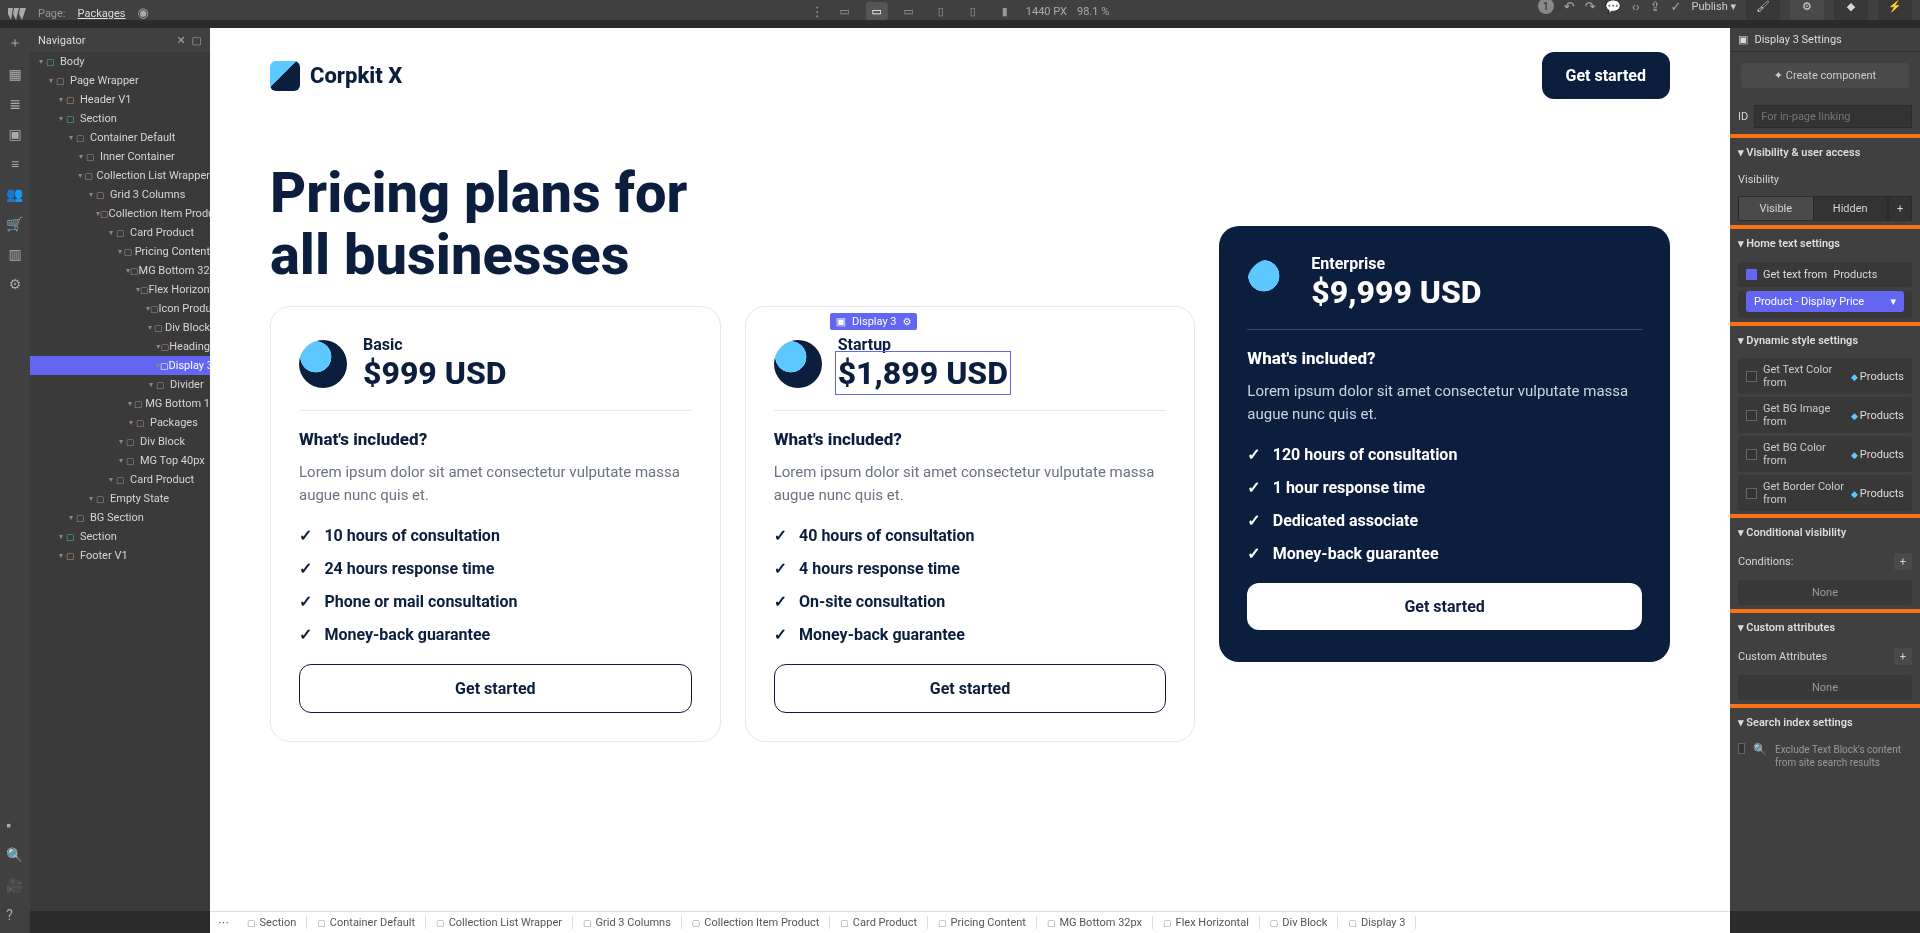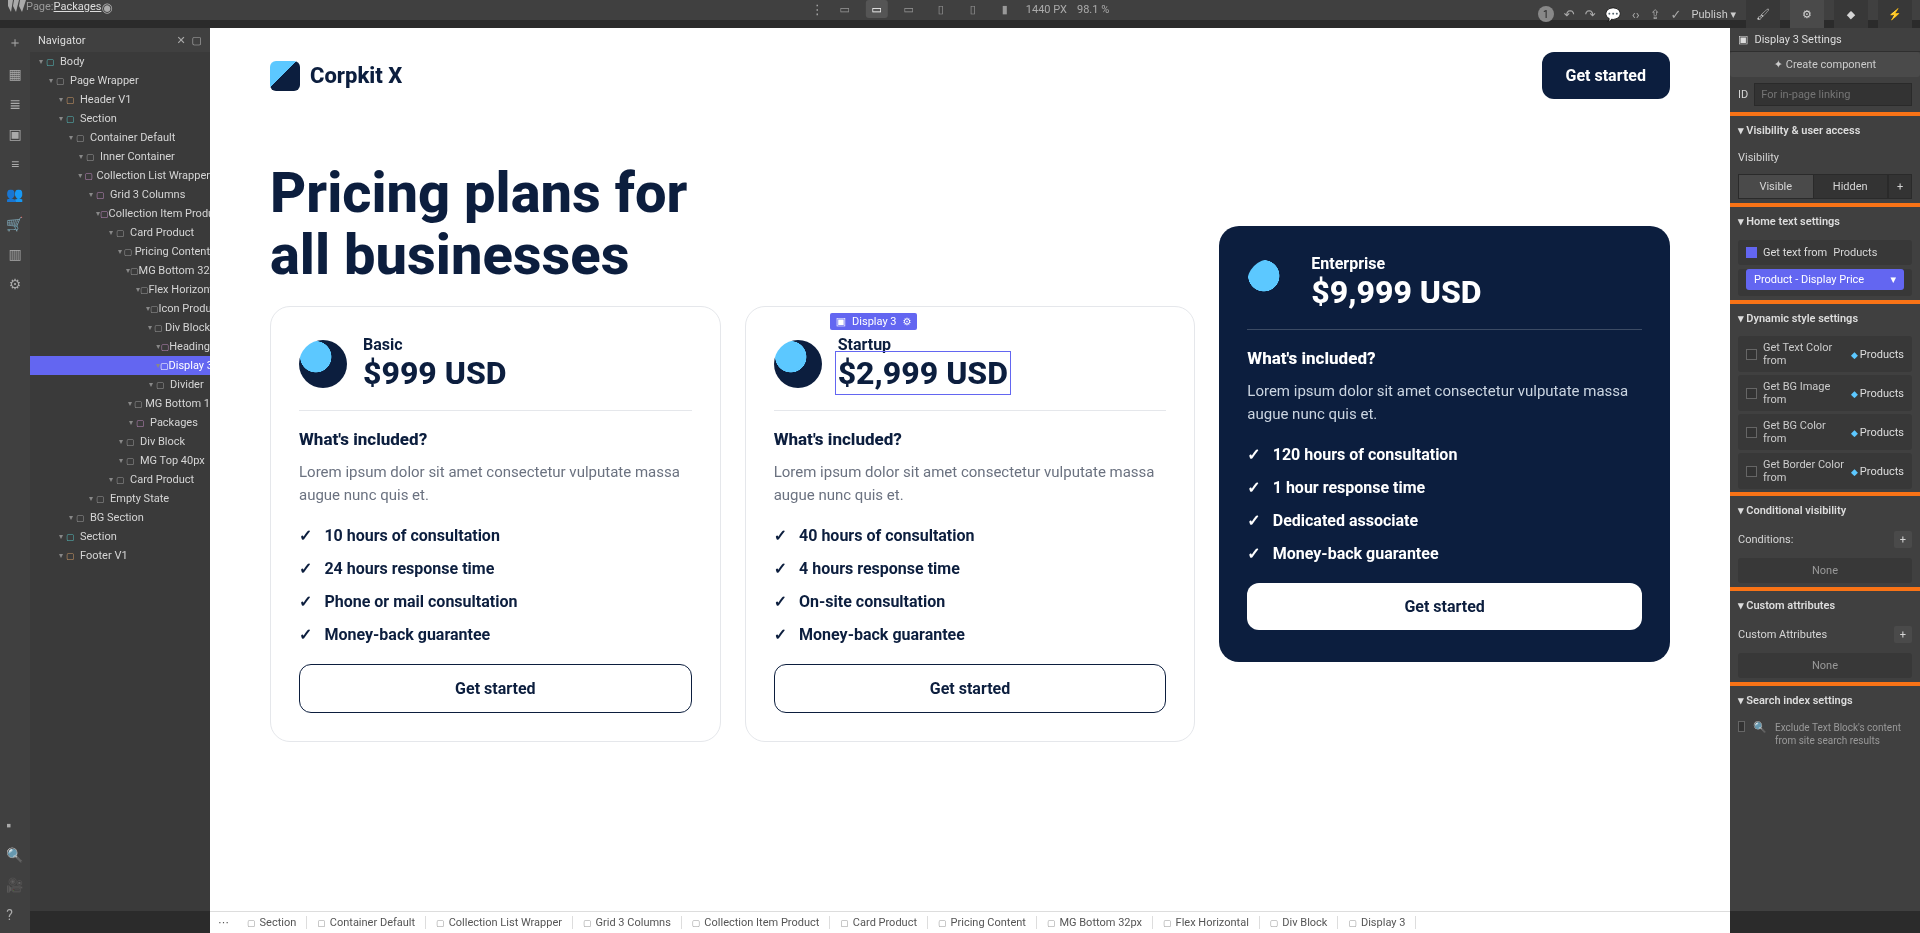--- a/index.html
+++ b/index.html
@@ -1,19 +1,19 @@
 <!DOCTYPE html>
 <html><head>
 <meta charset="utf-8">
 <style>
 * { margin:0; padding:0; box-sizing:border-box; font-family:-apple-system,BlinkMacSystemFont,"Segoe UI",Roboto,sans-serif; }
 body { background:#2b2b2b; color:#d5d5d5; font-size:12px; overflow:hidden; height:933px; width:1920px; }
 
 
-.topbar { height:20px; background:#404040; display:flex; align-items:flex-start; padding:0 8px; font-size:11px; }
+.topbar { height:20px; background:#404040; display:flex; align-items:flex-end; padding:0 8px; gap:12px; font-size:11px; }
 .topbar .page-label { color:#999; }
 .topbar .page-name { color:#ddd; text-decoration:underline; }
 .topbar .center { position:absolute; left:50%; transform:translateX(-50%); display:flex; align-items:center; gap:10px; }
 .topbar .device-btn { width:22px; height:18px; display:flex; align-items:center; justify-content:center; color:#999; cursor:pointer; }
 .topbar .device-btn.active { background:#555; border-radius:3px; color:#fff; }
 .topbar .size { color:#aaa; font-size:11px; }
 .topbar .right { margin-left:auto; display:flex; align-items:center; gap:10px; }
 .topbar .icon-btn { color:#aaa; cursor:pointer; font-size:13px; }
 .topbar .pub { color:#ccc; cursor:pointer; }
 .topbar .badge { background:#888; color:#222; width:16px; height:16px; border-radius:50%; display:flex; align-items:center; justify-content:center; font-size:10px; }
@@ -66,21 +66,21 @@
 .incl-p { color:#6b7280; font-size:15px; line-height:1.5; margin-bottom:20px; }
 .card.dark .incl-p { color:#cbd5e1; }
 .feat { display:flex; align-items:center; gap:12px; font-size:16px; font-weight:700; margin-bottom:14px; }
 .check { font-weight:700; }
 .card-btn { width:100%; text-align:center; border:1px solid #0c1e3e; border-radius:12px; padding:14px 0; font-weight:700; font-size:16px; cursor:pointer; margin-top:20px; }
 .card.dark .card-btn { background:#fff; color:#0c1e3e; border:none; }
 
 
 .settings { position:absolute; right:0; top:28px; width:190px; bottom:22px; background:#404040; font-size:11px; overflow:auto; }
 .settings .titlebar { height:24px; display:flex; align-items:center; padding:0 8px; color:#ddd; border-bottom:1px solid #2f2f2f; gap:6px; }
-.settings .create { background:#4a4a4a; margin:0; padding:6px; text-align:center; border-radius:3px; color:#ccc; cursor:pointer; }
+.settings .create { background:#4a4a4a; margin:11px; padding:6px; text-align:center; border-radius:3px; color:#ccc; cursor:pointer; }
 .settings .row { display:flex; align-items:center; padding:6px 8px; gap:6px; }
 .settings .row input { flex:1; background:#333; border:1px solid #2a2a2a; color:#ccc; padding:4px 6px; font-size:11px; }
 .sect-h { padding:8px 8px; color:#ddd; font-weight:600; border-top:4px solid #f97316; cursor:pointer; }
 .visbtns { display:flex; padding:4px 8px; gap:0; }
 .visbtns .vb { flex:1; text-align:center; padding:5px 0; background:#333; cursor:pointer; border:1px solid #2a2a2a; }
 .visbtns .vb.active { background:#4a4a4a; }
 .visbtns .vb:first-child { border-right:none; }
 .vis-note { padding:8px; text-align:center; color:#999; background:#383838; margin:6px 8px; border-radius:3px; font-size:10px; line-height:1.4; }
 .vis-note u { color:#bbb; }
 .prod-chip { display:flex; align-items:center; gap:6px; padding:6px 8px; background:#383838; margin:4px 8px; border-radius:3px; }
@@ -352,21 +352,21 @@
           </div>
         <div class="card-btn">Get started</div>
       </div>
 
       <div class="card">
         <div class="card-top">
           <div class="pill">▣ <span>Display 3</span> <span class="gear">⚙</span></div>
           <div class="plan-icon"></div>
           <div>
             <div class="plan-name">Startup</div>
-            <div class="price selected">$2,999 USD</div>
+            <div class="price selected">$1,899 USD</div>
           </div>
         </div>
         <hr class="hr">
         <div class="incl-h">What's included?</div>
         <div class="incl-p">Lorem ipsum dolor sit amet consectetur vulputate massa augue nunc quis et.</div>
         <div class="feat">
             <span class="check">✓</span>
             <span>40 hours of consultation</span>
           </div>
         <div class="feat">

